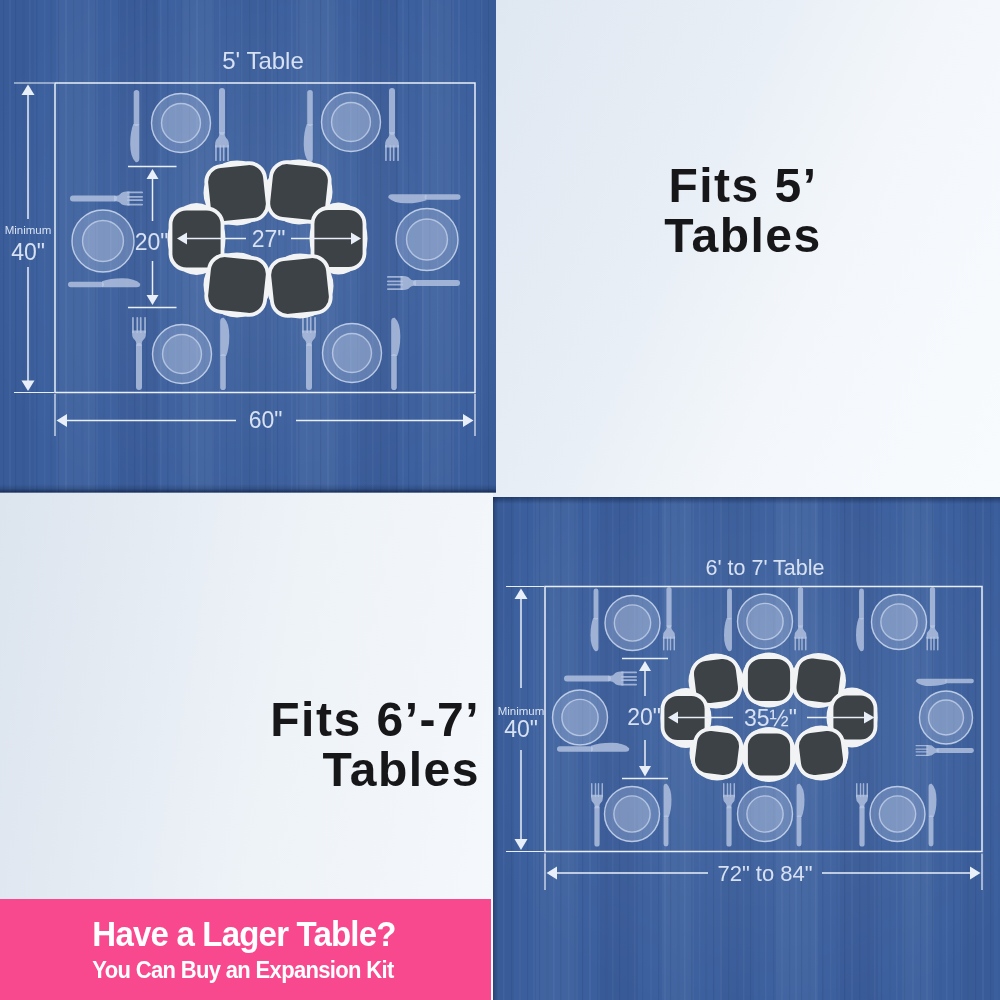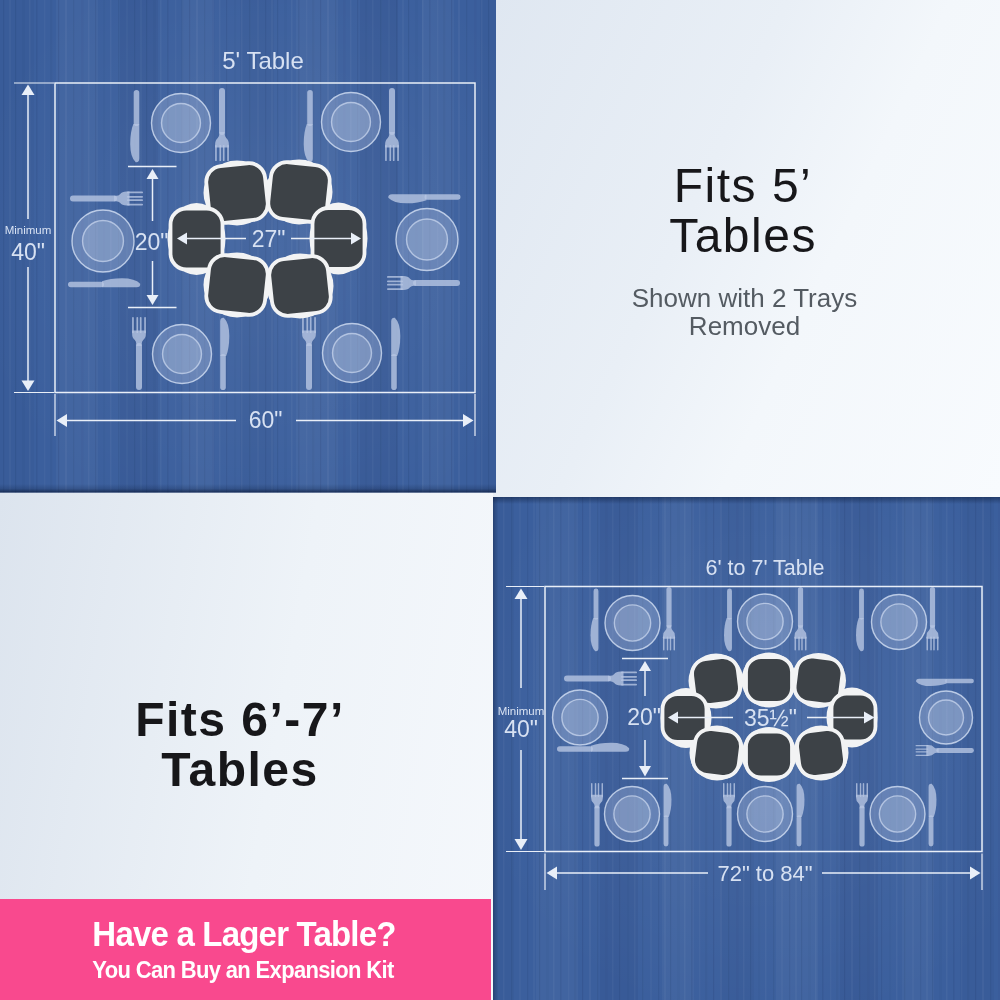--- a/index.html
+++ b/index.html
@@ -307,25 +307,24 @@
       </g>
       <g>
         <line x1="678" y1="717.5" x2="733" y2="717.5" stroke="#e9eff8" stroke-width="1.5" stroke-opacity="1"></line>
         <line x1="807" y1="717.5" x2="864" y2="717.5" stroke="#e9eff8" stroke-width="1.5" stroke-opacity="1"></line>
         <polygon points="668,717.5 678,711.5 678,723.5" fill="#e9eff8"></polygon>
         <polygon points="874.5,717.5 864,711.5 864,723.5" fill="#e9eff8"></polygon>
         <text x="770.5" y="726" font-family="&quot;Liberation Sans&quot;, sans-serif" font-size="23" fill="#d7e1f2" font-weight="normal" text-anchor="middle" letter-spacing="0">35½"</text>
       </g>
     </svg>
 
-  <div class="abs" style="left:493px;top:161px;width:500px;text-align:center;font-weight:normal;font-size:48px;line-height:50px;color:#17171a;letter-spacing:1.5px;">Fits 5’<br>Tables</div>
-
-  <div class="abs" style="left:493px;top:285px;width:503px;text-align:center;font-size:26px;line-height:27.5px;color:#545b62;">Shown with 2 Trays<br>Removed</div>
-
-  <div class="abs" style="left:0;top:695px;width:480px;text-align:center;font-weight:bold;font-size:48px;line-height:50px;color:#17171a;letter-spacing:1.5px;">Fits 6’-7’<br>Tables</div>
+  <div class="abs" style="left:493px;top:161px;width:500px;text-align:center;font-weight:bold;font-size:48px;line-height:50px;color:#17171a;letter-spacing:1.5px;">Fits 5’<br>Tables</div>
+
+
+  <div class="abs" style="left:0;top:695px;width:480px;text-align:right;font-weight:bold;font-size:48px;line-height:50px;color:#17171a;letter-spacing:1.5px;">Fits 6’-7’<br>Tables</div>
 
   <div class="abs" style="left:0;top:898.5px;width:491px;height:101.5px;background:#f9498e;"></div>
 
   <svg class="abs" style="left:0;top:898.5px;" width="491" height="101.5" viewBox="0 898.5 491 101.5">
     <text x="244" y="900.95" transform="scale(1,1.05)" font-family="&quot;Liberation Sans&quot;, sans-serif" font-size="33" font-weight="bold" fill="#ffffff" text-anchor="middle" letter-spacing="-0.8">Have a Lager Table?</text>
 
     <text x="243" y="888.5" transform="scale(1,1.1)" font-family="&quot;Liberation Sans&quot;, sans-serif" font-size="22" font-weight="bold" fill="#ffffff" text-anchor="middle" letter-spacing="-0.65">You Can Buy an Expansion Kit</text>
   </svg>
 </div>
 </body></html>

